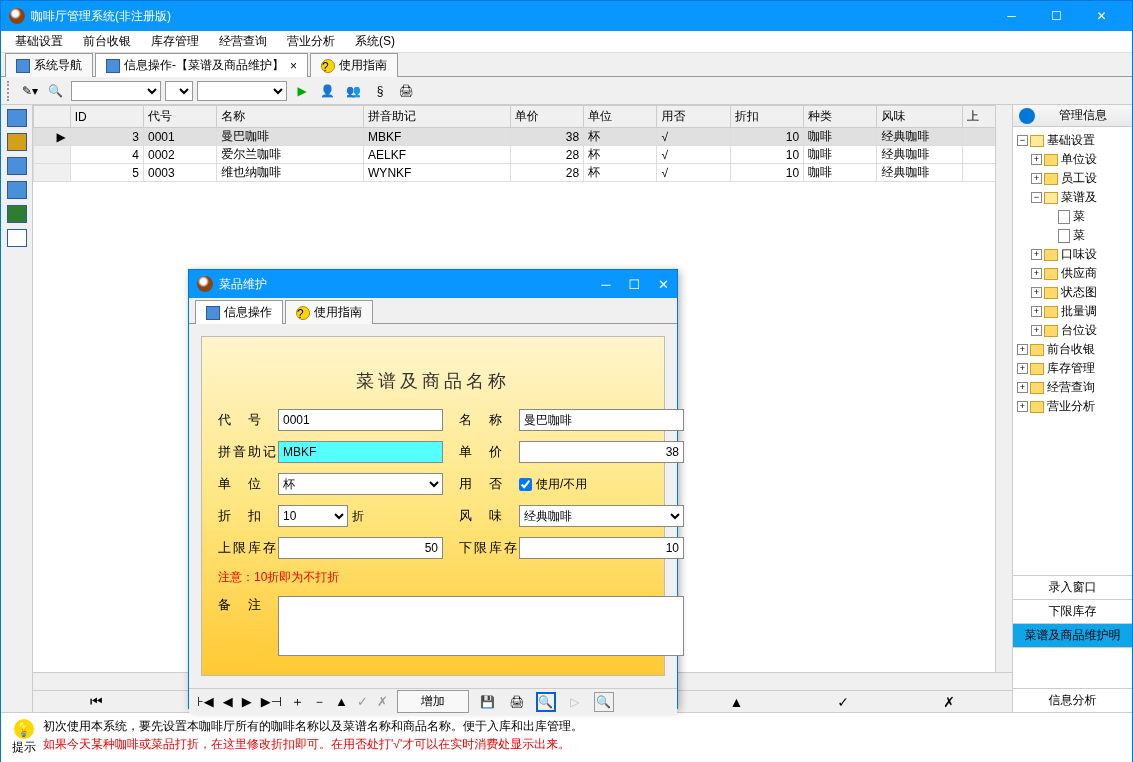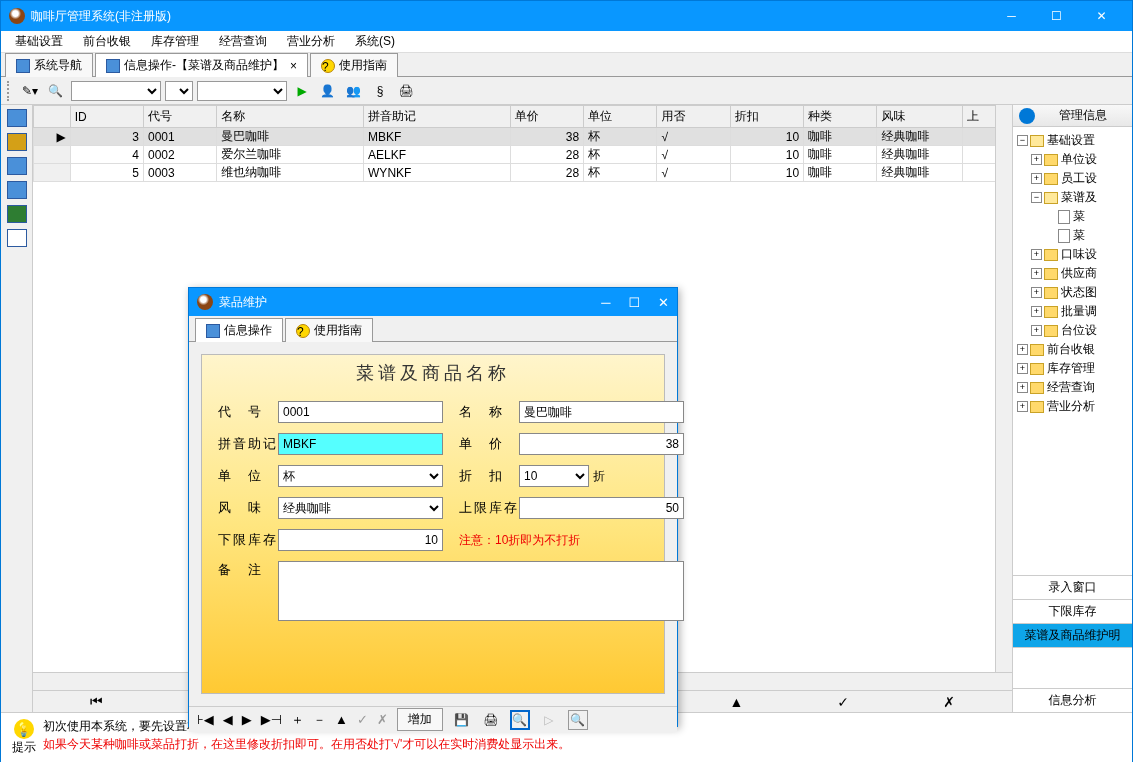--- a/index.html
+++ b/index.html
@@ -48,42 +48,42 @@
 .tree-item{display:flex;align-items:center;padding:1px 0;cursor:pointer;white-space:nowrap}
 .tree-toggle{width:11px;height:11px;border:1px solid #888;margin-right:2px;font-size:9px;text-align:center;line-height:9px;background:#fff}
 .tree-folder{width:14px;height:12px;background:#ffd96b;border:1px solid #c9a227;margin-right:3px}
 .tree-folder.open{background:#ffe99b}
 .tree-page{width:12px;height:14px;background:#fff;border:1px solid #888;margin-right:3px}
 .tree-indent{display:inline-block}
 .rp-bottom{border-top:1px solid #ccc}
 .rp-tab{padding:3px 8px;border-bottom:1px solid #ccc;cursor:pointer;text-align:center}
 .rp-tab.sel{background:#0ea5e9}
 
-.modal{position:absolute;left:155px;top:182px;width:490px;height:440px;background:#4d7c0f;border:1px solid #0078d7;box-shadow:2px 2px 8px rgba(0,0,0,.3);z-index:100}
+.modal{position:absolute;left:155px;top:164px;width:490px;height:440px;background:#4d7c0f;border:1px solid #0078d7;box-shadow:2px 2px 8px rgba(0,0,0,.3);z-index:100}
 .modal-title{height:28px;background:#0997ff;color:#fff;display:flex;align-items:center;padding:0 8px}
 .modal-title-icon{width:16px;height:16px;margin-right:6px;background:radial-gradient(circle at 40% 35%,#fff 20%,#8b4513 40%);border-radius:50%}
 .modal-wbtns{margin-left:auto;display:flex;gap:18px}
 .modal-wbtn{cursor:pointer;font-size:13px}
 .modal-tabs{height:26px;display:flex;align-items:flex-end;padding-left:6px;background:#f0f0f0;border-bottom:1px solid #999}
 .modal-body{padding:12px;background:#f0f0f0}
-.form-panel{background:linear-gradient(180deg,#fff5cc 0%,#ffe680 50%,#ffc933 100%);border:1px solid #bbb;padding:6px 16px 16px;height:340px}
+.form-panel{background:linear-gradient(180deg,#fff5cc 0%,#ffe680 50%,#ffc933 100%);border:1px solid #bbb;padding:32px 16px 16px;height:340px}
 .form-title{font-size:18px;text-align:center;margin-bottom:16px;color:#333;letter-spacing:4px}
 .form-grid{display:grid;grid-template-columns:1fr 1fr;gap:10px 16px}
 .form-row{display:flex;align-items:center}
 .form-label{width:60px;font-size:13px;letter-spacing:2px;text-align:justify}
 .form-input{flex:1;height:22px;border:1px solid #888;background:#fff;padding:0 4px;font-size:12px}
 .form-input.hl{background:#5ff}
 .form-select{flex:1;height:22px;border:1px solid #888;background:#fff;font-size:12px}
 .form-check{margin-right:4px}
 .form-note{color:#e00;font-size:12px}
 .form-full{grid-column:1/3;display:flex}
 .form-textarea{flex:1;height:60px;border:1px solid #888;background:#fff;resize:none}
 .modal-navbar{height:26px;background:#f0f0f0;border-top:1px solid #ccc;display:flex;align-items:center;padding:0 8px;gap:9px}
 .mn-btn{cursor:pointer;font-size:13px;font-family:Arial}
-.mn-add{padding:2px 10px;border:1px solid #999;background:#f8f8f8;cursor:pointer}
+.mn-add{padding:2px 23px;border:1px solid #999;background:#f8f8f8;cursor:pointer}
 .mn-icon{width:20px;height:20px;display:flex;align-items:center;justify-content:center;cursor:pointer}
 .vscroll{position:absolute;right:0;top:0;bottom:0;width:17px;background:#f0f0f0;border-left:1px solid #ccc}
 </style>
 </head>
 <body>
 
 <div class="window">
 
   <div class="titlebar">
     <div class="titlebar-icon"></div>
@@ -260,20 +260,25 @@
                 </div>
               <div class="form-row">
                   <span class="form-label">单　价</span>
                   <input class="form-input" style="text-align: right;" value="38">
                 </div>
               <div class="form-row">
                   <span class="form-label">单　位</span>
                   <select class="form-select"><option>杯</option></select>
                 </div>
               <div class="form-row">
+                  <span class="form-label">用　否</span>
+                  <input type="checkbox" class="form-check" checked="" style="">
+                  <span>使用/不用</span>
+                </div>
+              <div class="form-row">
                   <span class="form-label">折　扣</span>
                   <select class="form-select" style="flex:0 0 70px"><option>10</option></select>
                   <span style="margin-left:4px">折</span>
                 </div>
               <div class="form-row">
                   <span class="form-label">风　味</span>
                   <select class="form-select"><option>经典咖啡</option></select>
                 </div>
               <div class="form-row">
                   <span class="form-label">上限库存</span>

